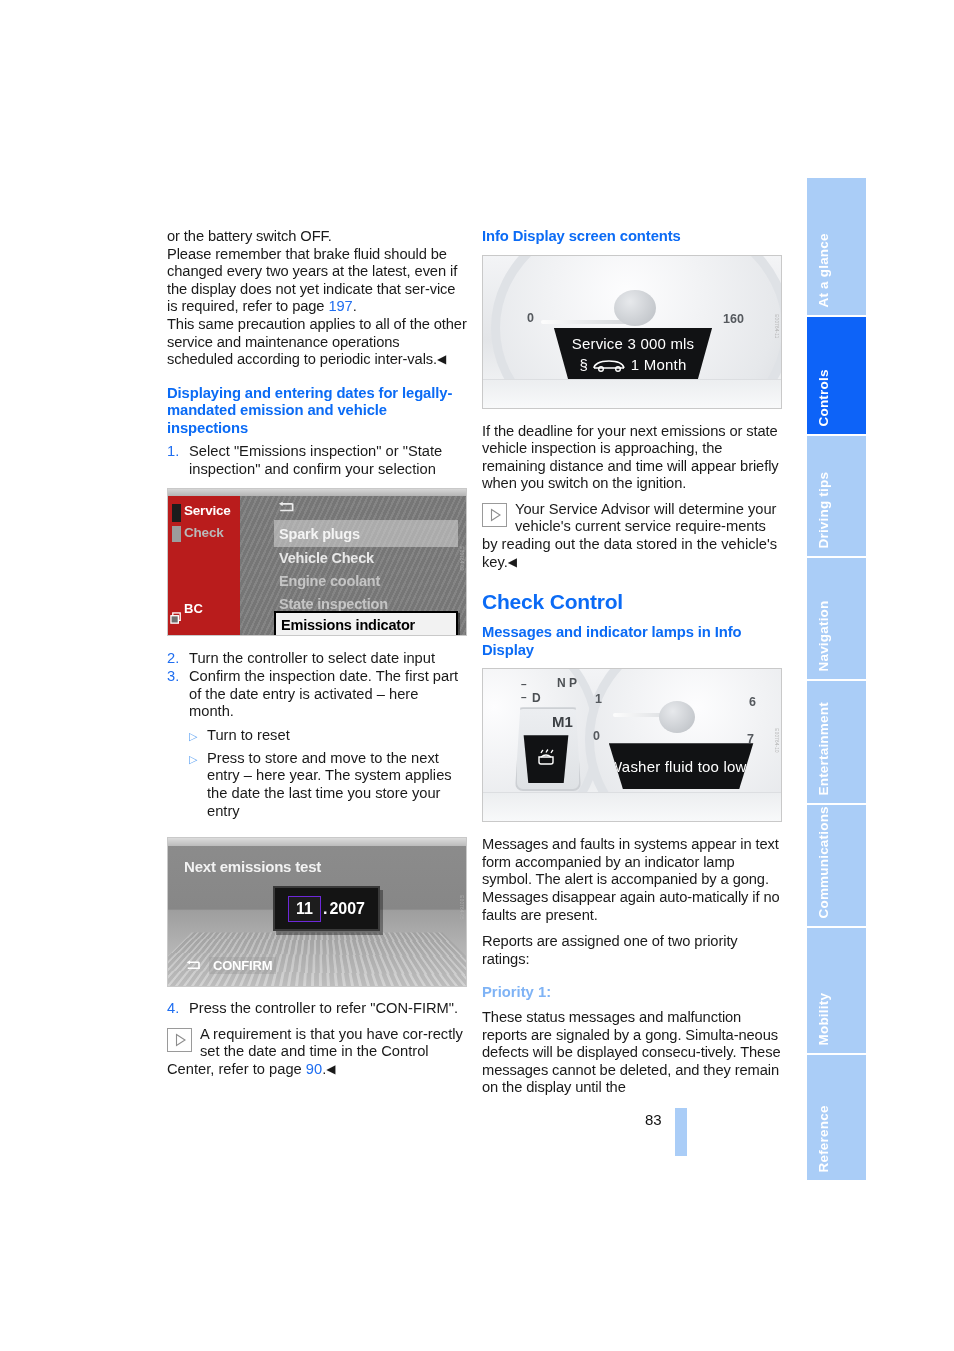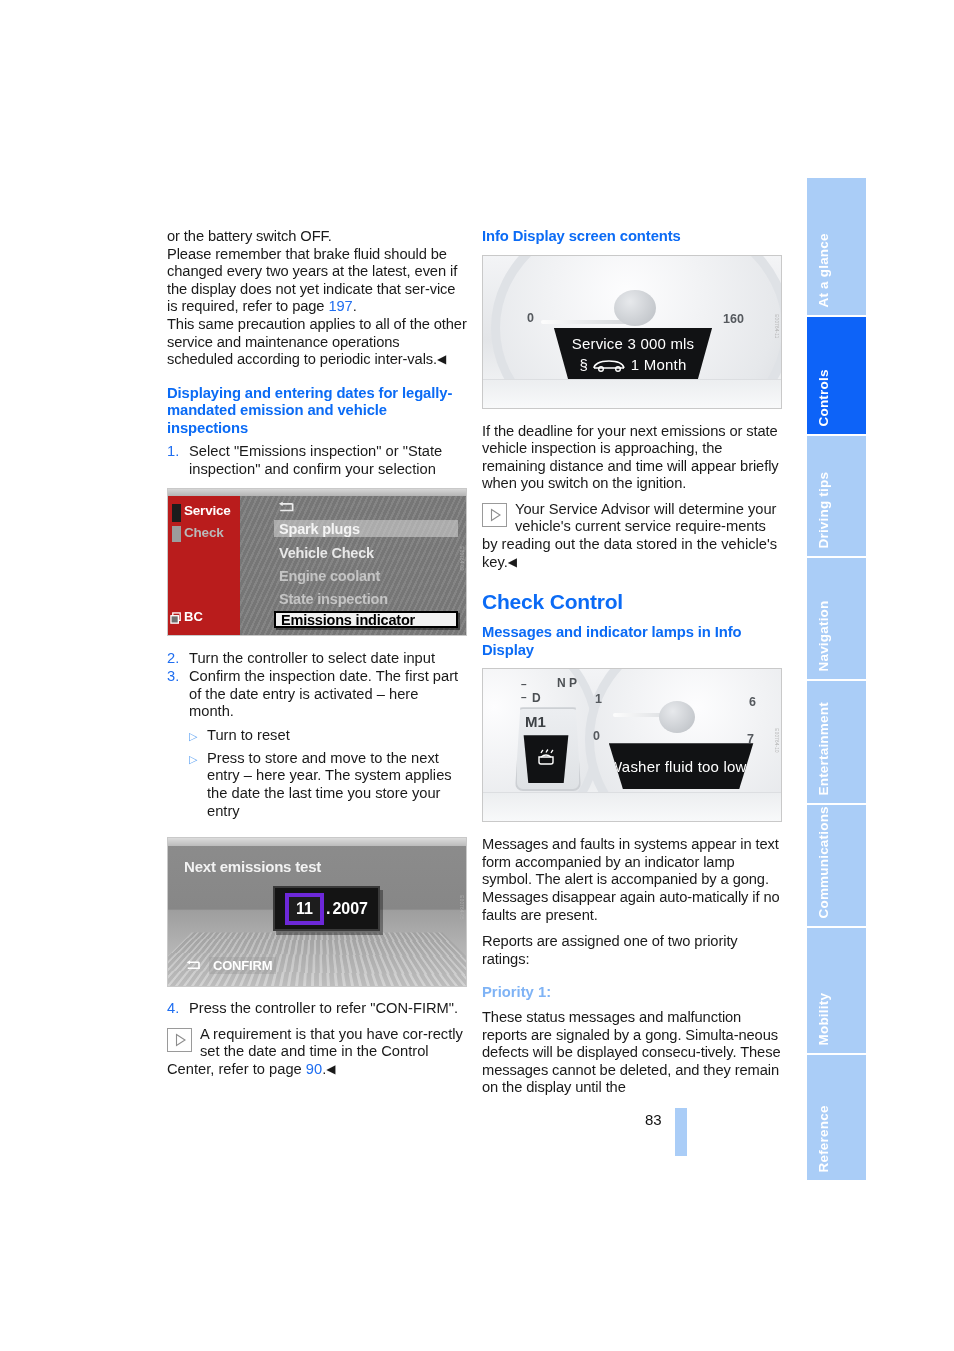--- a/index.html
+++ b/index.html
@@ -197,38 +197,38 @@
     position: absolute; left: 4px; top: 30px; width: 9px; height: 16px;
     background: #9c9c9c;
   }
   .idrive .lp-item {
     position: absolute; left: 16px;
     font-size: 13.5px; font-weight: bold; color: #ffffff;
     letter-spacing: -0.2px;
   }
   .idrive .lp-item.dim { color: #b9b9b9; }
   .idrive .bc {
-    position: absolute; left: 16px; bottom: 11px;
+    position: absolute; left: 16px; bottom: 19px;
     font-size: 13px; font-weight: bold; color: #ffffff;
   }
   .idrive .bc-icon {
     position: absolute; left: 2px; bottom: 10px;
     width: 13px; height: 13px;
   }
   .idrive .rightpane {
     position: absolute; left: 72px; top: 7px; right: 0; bottom: 0;
     background: #767676;
     background-image: repeating-linear-gradient(115deg, rgba(255,255,255,0.11) 0 2px, rgba(0,0,0,0) 2px 5px);
   }
   .idrive .back-icon {
     position: absolute; left: 36px; top: 5px; width: 20px; height: 14px;
   }
   .idrive .menu-row {
     position: absolute; left: 34px; right: 8px;
-    height: 17px;
+    height: 27px;
     font-size: 14.5px; font-weight: bold;
     color: #e8e8e8;
     display: flex; align-items: center;
     padding-left: 5px;
     box-sizing: border-box;
     letter-spacing: -0.2px;
   }
   .idrive .menu-row.hl { background: rgba(215,215,215,0.55); color: #f4f4f4; }
   .idrive .menu-row.faded { color: rgba(240,240,240,0.62); }
   .idrive .menu-row.selected {
@@ -266,21 +266,21 @@
     border: 2px solid #3a3a3a;
     box-shadow: 3px 4px 0 rgba(0,0,0,0.35);
     display: flex; align-items: center; justify-content: center;
     gap: 2px;
   }
   .emtest .month {
     background: #1d1d1d;
     color: #ffffff;
     font-size: 16px; font-weight: bold;
     padding: 3px 7px;
-    border: 4px solid #6d28d9;
+    border: 1px solid #6d28d9;
   }
   .emtest .year {
     color: #ffffff; font-size: 16px; font-weight: bold;
   }
   .emtest .confirmrow {
     position: absolute; left: 16px; bottom: 12px;
     display: flex; align-items: center; gap: 7px;
   }
   .emtest .confirm-label {
     color: #ffffff; font-size: 13px; font-weight: bold;
@@ -593,21 +593,21 @@
     <div class="figure">
       <div class="cluster">
         <div class="dial" style="left:-78px; top:-40px; width:180px; height:200px; border-width:8px;"></div>
         <div class="dial" style="left:102px; top:-46px; width:228px; height:215px;"></div>
 
         <div class="gear-letters" style="left:49px; top:8px;margin-left:25px;">N   P</div>
         <div class="gear-letters" style="left:49px; top:23px;">D</div>
         <div class="gear-letters" style="left:38px; top:9px; font-size:10px;">–<br>–</div>
 
         <div class="gearbox" style="left:32px; top:38px; width:62px; height:80px; clip-path: polygon(8% 0, 92% 0, 100% 100%, 0% 100%);"></div>
-        <div class="m1" style="left:42px; top:44px;text-align:center;">M1</div>
+        <div class="m1" style="left:69px; top:44px;text-align:center;">M1</div>
         <div class="gear-lcd" style="left:37px; top:66px; width:52px; height:48px; clip-path: polygon(7% 0, 93% 0, 84% 100%, 16% 100%);"></div>
         <svg style="position:absolute; left:52px; top:80px;" width="22" height="18" viewBox="0 0 22 18">
           <path d="M4 8 h14 v5 a2 2 0 0 1 -2 2 h-10 a2 2 0 0 1 -2 -2 z" fill="none" stroke="#ffffff" stroke-width="1.4"></path>
           <path d="M6 8 q5 -4 10 0" fill="none" stroke="#ffffff" stroke-width="1.4"></path>
           <path d="M6 4 q1 -2 2 -3 M11 3.5 q1 -2 2 -3 M16 4 q1 -2 2 -3" fill="none" stroke="#ffffff" stroke-width="1.2"></path>
         </svg>
 
         <div class="ticknum" style="left:110px; top:60px;">0</div>
         <div class="ticknum" style="left:112px; top:23px;">1</div>
         <div class="ticknum" style="left:266px; top:26px;">6</div>

